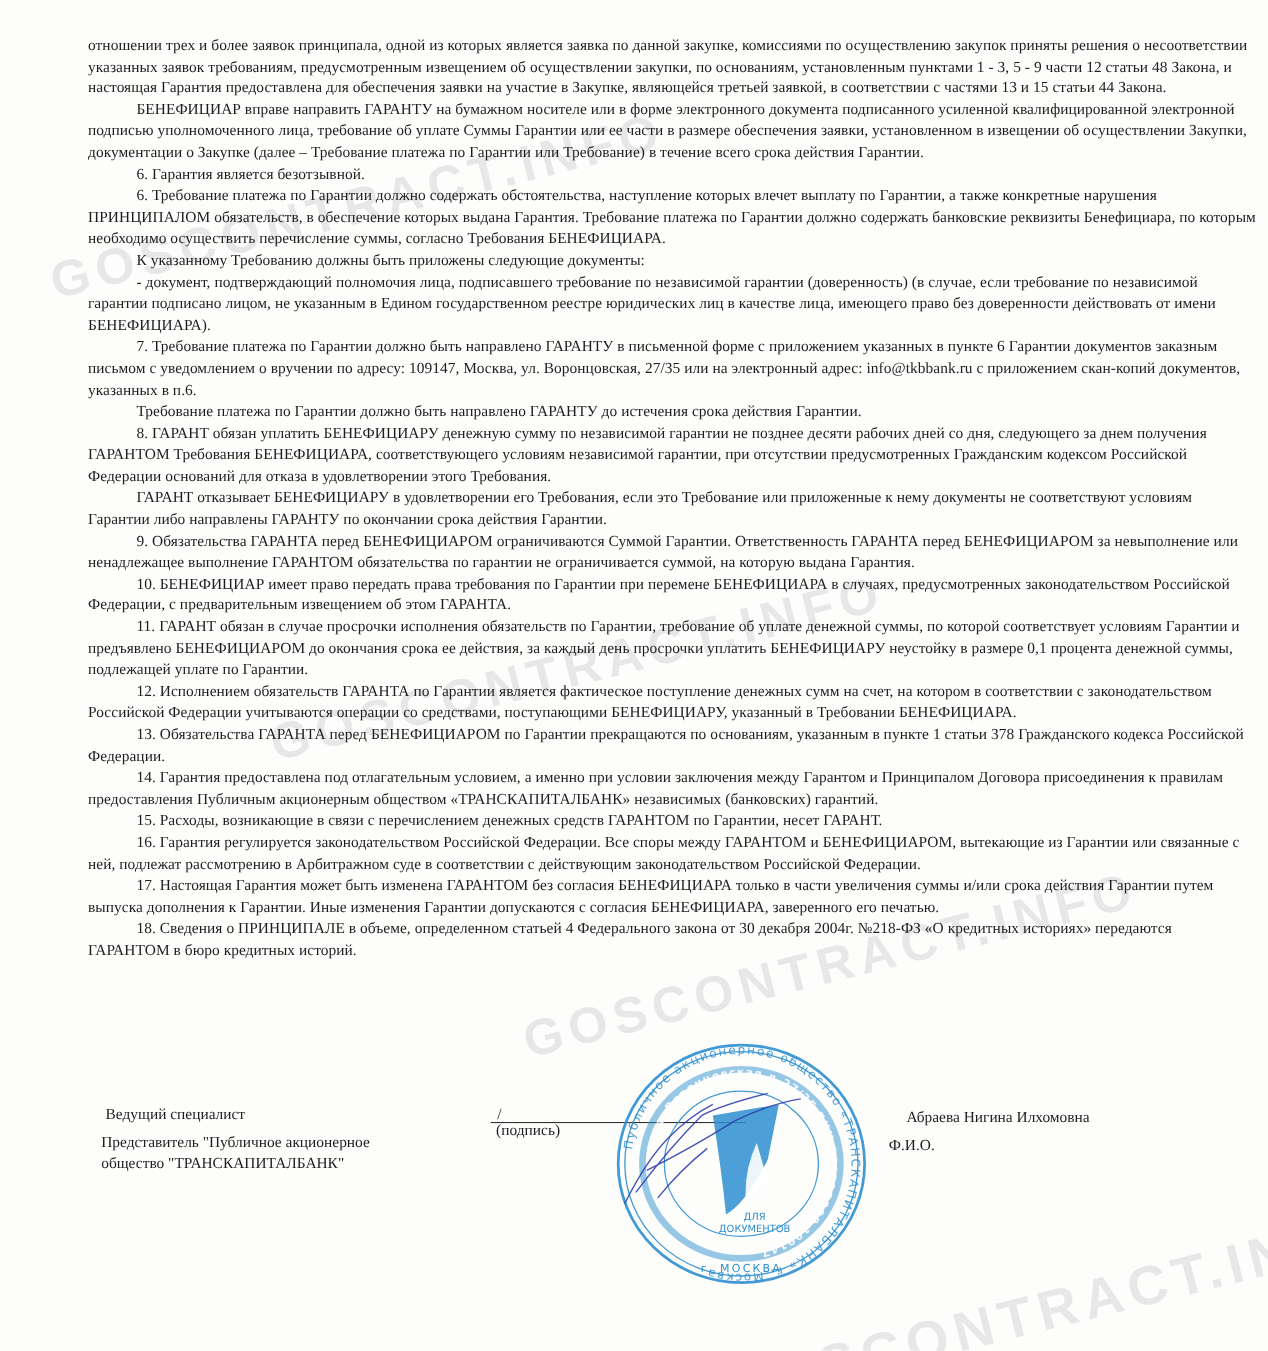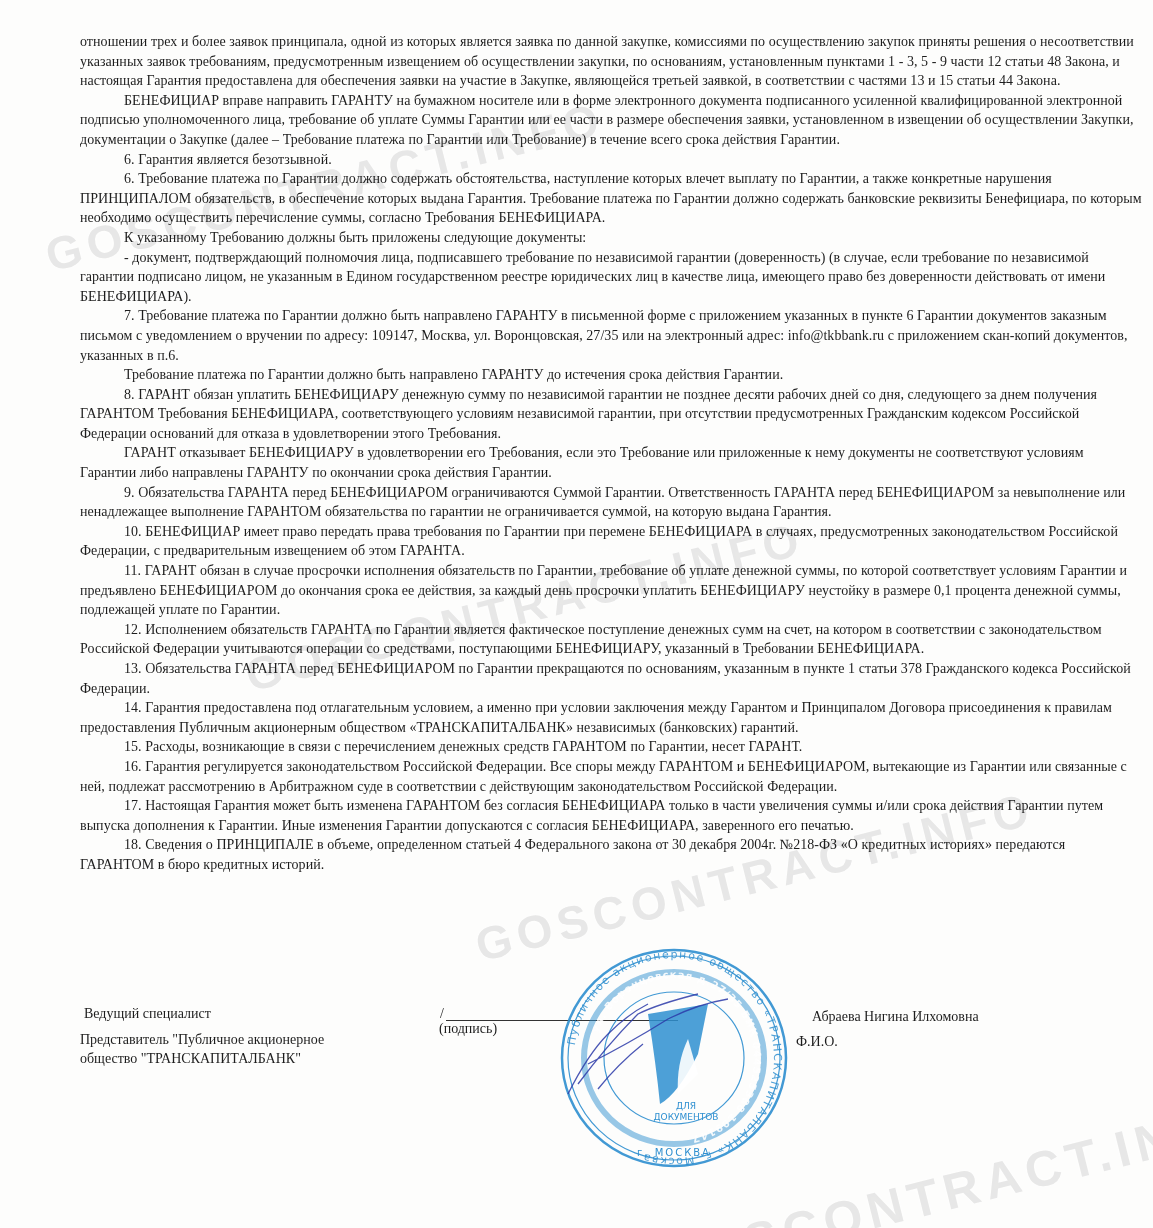--- a/index.html
+++ b/index.html
@@ -7,21 +7,21 @@
     width: 1153px; height: 1228px; background: #fdfdfc; position: relative; overflow: hidden;
     font-family: "Liberation Serif", "DejaVu Serif", serif; color: #1d1d1d;
   }
   .page { position: absolute; left: 0; top: 0; width: 1153px; height: 1228px; }
   .body-text {
     position: absolute; left: 80px; top: 32px; width: 1062px;
     font-size: 14px; line-height: 19.6px; letter-spacing: 0.05px;
   }
   .body-text p { margin: 0; text-align: left; }
   .body-text p.ind { text-indent: 44px; }
-  .sig { position: absolute; font-size: 14px; line-height: 19px; }
+  .sig { position: absolute; font-size: 14px; line-height: 19px; margin-left: 12px; }
   .stamp { position: absolute; left: 548px; top: 944px; width: 252px; height: 228px; }
   .wm {
     position: absolute; font-family: "Liberation Sans", "DejaVu Sans", sans-serif; font-weight: bold;
     color: rgba(190,190,190,0.35); letter-spacing: 6px; white-space: nowrap; pointer-events: none;
     text-shadow: 0 0 6px rgba(255,255,255,0.9);
   }
 </style>
 </head>
 <body>
 

